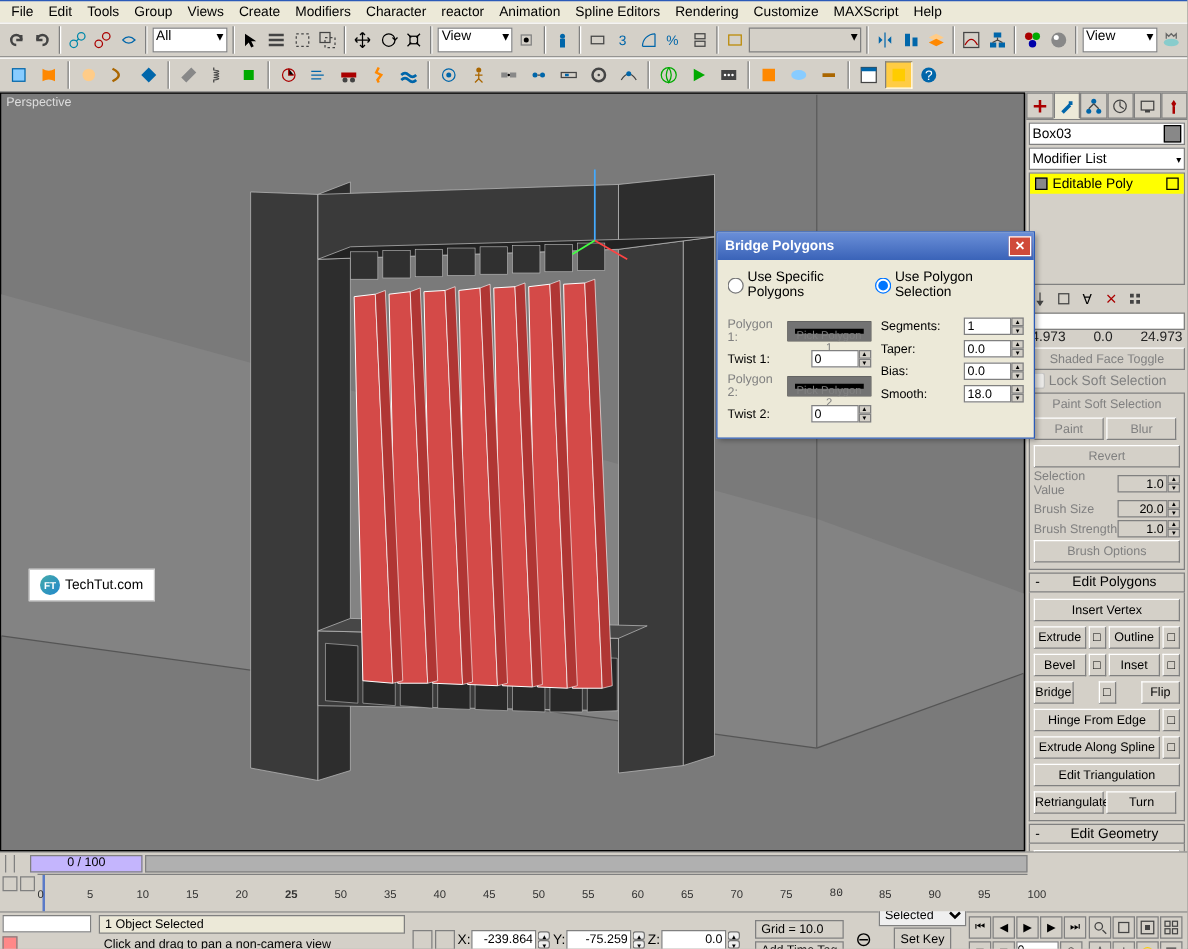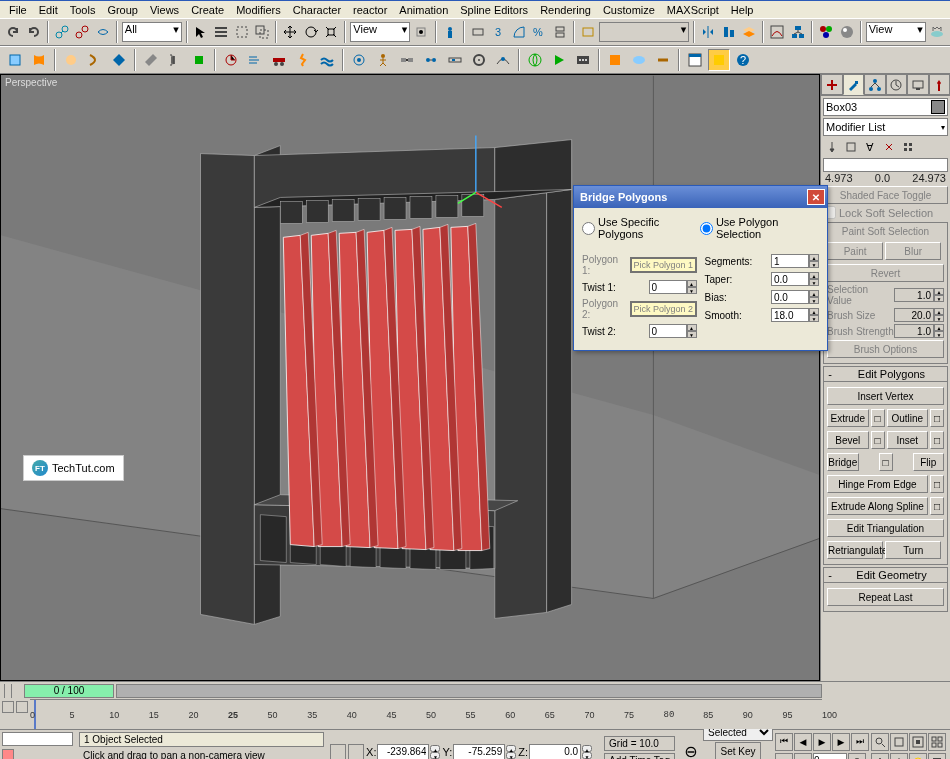--- a/index.html
+++ b/index.html
@@ -56,28 +56,28 @@
 .dialog { position:absolute; left:573px; top:185px; width:255px; background:#ece9d8; border:1px solid #2a5ab8; box-shadow:2px 2px 4px rgba(0,0,0,.3); }
 .dlg-title { height:22px; background:linear-gradient(#6a8fd8,#3a63b8); color:#fff; display:flex; align-items:center; justify-content:space-between; padding:0 2px 0 6px; font-weight:bold; }
 .dlg-close { width:18px; height:16px; background:#d04a3a; border:1px solid #fff; color:#fff; display:flex; align-items:center; justify-content:center; font-size:10px; cursor:pointer; }
 .dlg-body { padding:8px; }
 .dlg-radios { display:flex; justify-content:space-around; margin-bottom:10px; }
 .dlg-radios label { display:flex; align-items:center; gap:3px; font-size:10px; }
 .dlg-cols { display:flex; gap:8px; }
 .dlg-col { flex:1; }
 .dlg-crow { display:flex; align-items:center; justify-content:space-between; margin:4px 0; gap:2px; }
 .dlg-crow label { font-size:10px; }
-.dlg-pick { width:68px; height:16px; border:2px solid #737373; background:#fef9c3; font-size:9px; }
+.dlg-pick { width:68px; height:16px; border:6px solid #737373; background:#000000; font-size:9px; }
 .dlg-num { width:38px; height:14px; border:1px solid #808080; background:#fff; font-size:10px; padding:0 2px; }
 .dlg-btns { display:flex; justify-content:space-around; margin-top:14px; }
 .dlg-btns button { width:60px; height:20px; border:1px solid #808080; border-top-color:#fff; border-left-color:#fff; background:#ece9d8; cursor:pointer; }
 
 
 .timeline { height:18px; display:flex; align-items:center; border-top:1px solid #808080; background:#d4d0c8; }
-.time-slider { width:90px; height:14px; border:1px solid #808080; background:#86efac; display:flex; align-items:center; justify-content:center; font-size:10px; margin-left:12px; }
+.time-slider { width:90px; height:14px; border:1px solid #808080; background:#c4b5fd; display:flex; align-items:center; justify-content:center; font-size:10px; margin-left:12px; }
 .time-track { flex:1; height:14px; background:#b0b0b0; border:1px solid #808080; margin-left:2px; margin-right:128px; position:relative; }
 .ruler { height:30px; background:#d4d0c8; display:flex; position:relative; }
 .ruler-icons { width:30px; display:flex; align-items:flex-start; padding:2px; gap:2px; }
 .ruler-icons .ri { width:12px; height:12px; border:1px solid #808080; }
 .ruler-track { flex:1; margin-right:128px; position:relative; border-top:1px solid #808080; }
 .ruler-line { position:absolute; left:4px; top:0; bottom:0; width:2px; background:#5a7ac8; }
 .tick { position:absolute; top:10px; font-size:9px; color:#333; }
 
 
 .statusbar { height:44px; background:#d4d0c8; border-top:1px solid #808080; display:flex; }
@@ -606,20 +606,27 @@
     </div>
     <div class="cmd-body">
       <div class="cmd-field">
           <span>Box03</span>
           <span style="width:14px;height:14px;background:#888;border:1px solid #000"></span>
         </div>
       <div class="cmd-field">
           <span>Modifier List</span>
           <span class="arrow">▾</span>
         </div>
+      <div class="mod-stack">
+        <div class="mod-item">
+            <span class="mod-ico"></span>
+            <span>Editable Poly</span>
+            <span style="margin-left:auto;width:10px;height:10px;border:1px solid #000"></span>
+          </div>
+      </div>
       <div style="display:flex;gap:1px;margin-bottom:2px">
         <div class="tool-btn" style="width:18px;height:18px">
             <svg width="12" height="12">
               <path d="M6 1 L6 8 M4 8 L8 8 L6 11 Z" stroke="#444" fill="#444"></path>
             </svg>
           </div>
         <div class="tool-btn" style="width:18px;height:18px">
             <svg width="12" height="12">
               <rect x="2" y="2" width="8" height="8" fill="none" stroke="#444"></rect>
             </svg>

